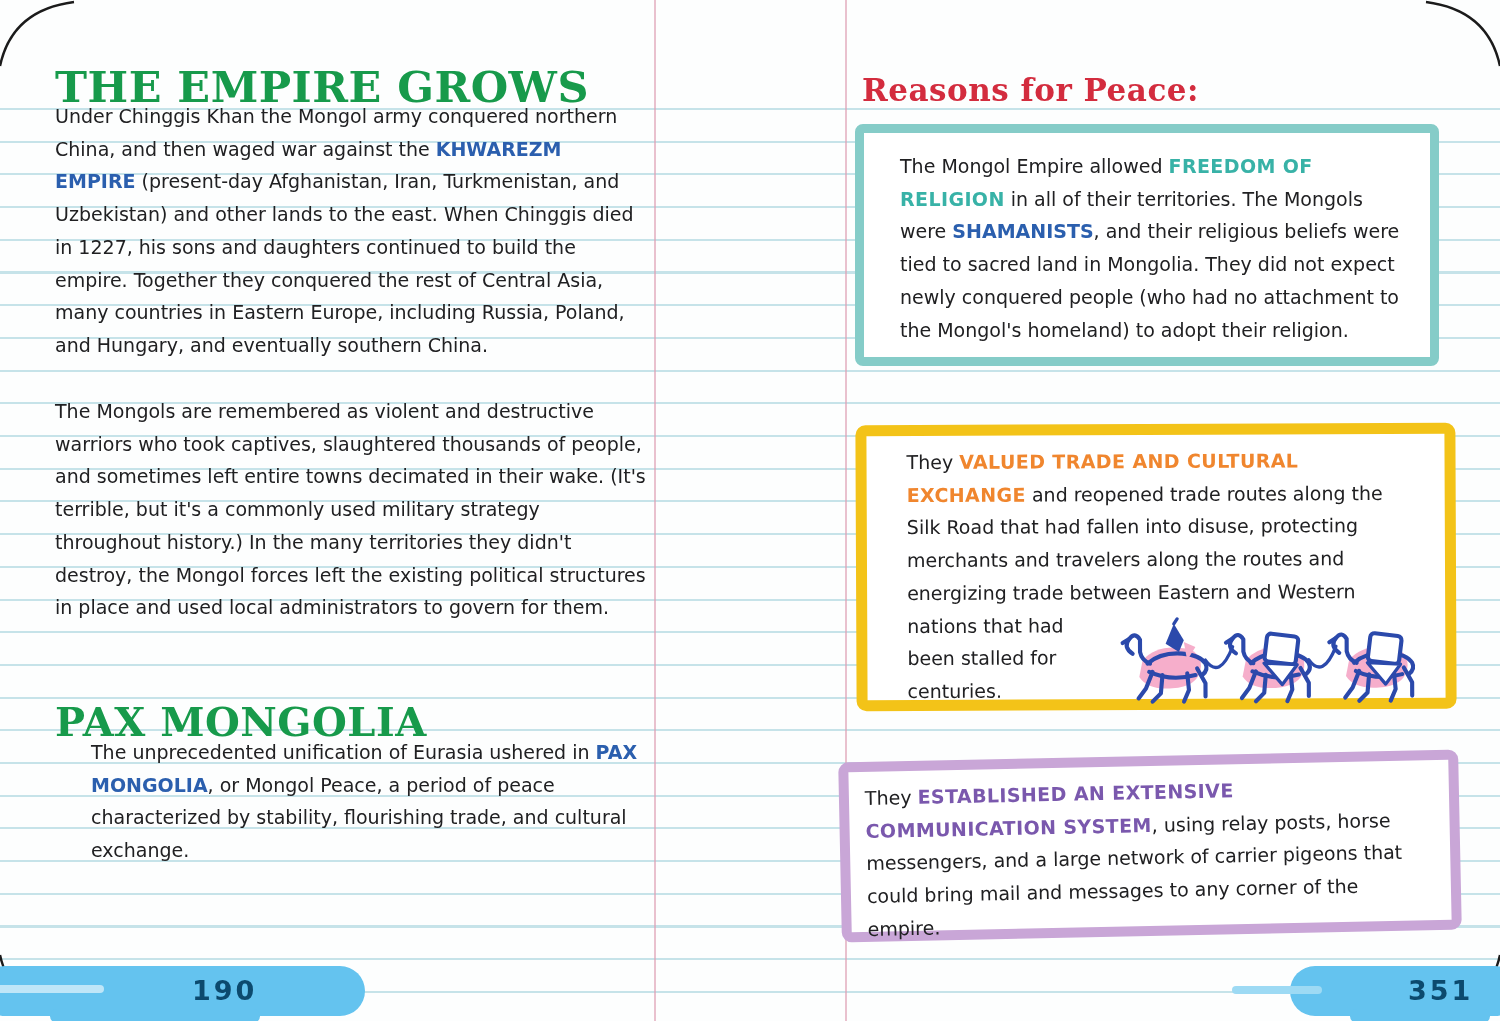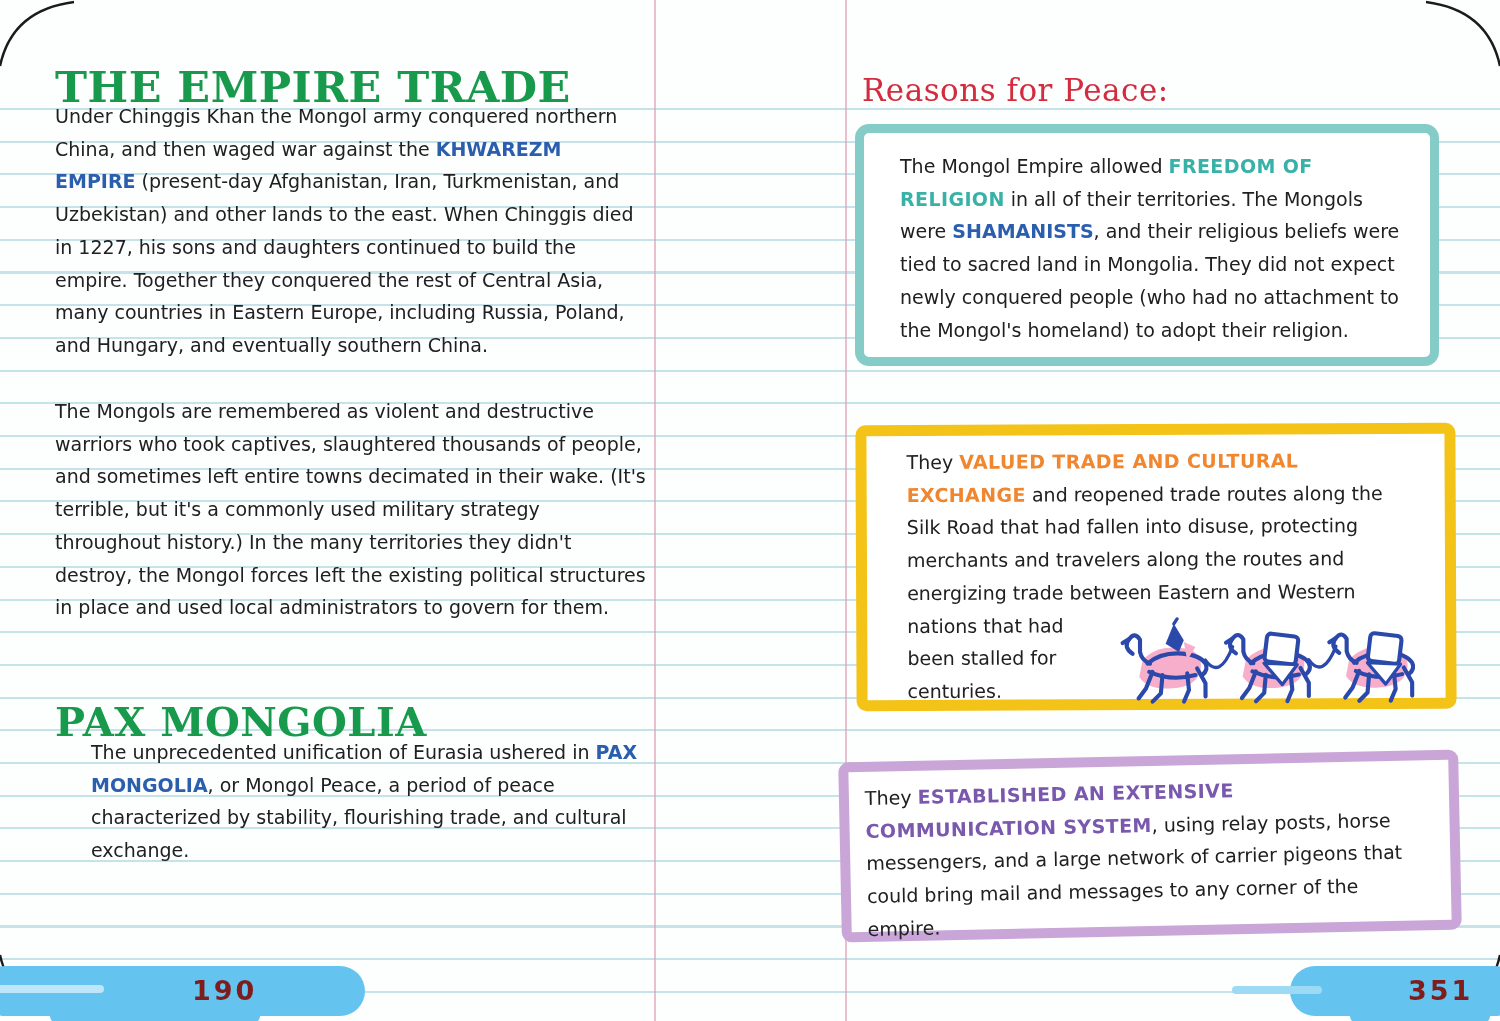--- a/index.html
+++ b/index.html
@@ -14,38 +14,38 @@
   .vline-left{left:654px;}
   .vline-right{left:845px;}
   .corners{position:absolute;inset:0;pointer-events:none;}
   .corners path{stroke:#1b1b1b;stroke-width:2.5;fill:none;}
 
   
   h1,h2,h3,p{margin:0;position:absolute;}
   h1,h2{font-family:"DejaVu Serif",serif;font-weight:700;color:var(--heading-green);letter-spacing:.5px;}
   h1{left:55px;top:62px;font-size:43px;}
   h2{left:55px;top:698px;font-size:40px;}
-  h3{font-family:"DejaVu Serif",serif;font-weight:400;color:var(--heading-red);
+  h3{font-family:"DejaVu Serif",serif;font-weight:700;color:var(--heading-red);
      left:862px;top:72px;font-size:31px;letter-spacing:.5px;}
   .body{font-size:19px;line-height:32.7px;color:var(--ink);}
   .para1{left:55px;top:100px;width:592px;}
   .para2{left:55px;top:395px;width:592px;}
   .para3{left:55px;top:736px;width:570px;margin-left:36px;}
 
   
   .seg-term{color:var(--vocab-blue);font-weight:600;}
   .seg-teal{color:var(--teal-accent);font-weight:800;letter-spacing:.4px;}
   .seg-orange{color:var(--orange-accent);font-weight:800;letter-spacing:.4px;}
   .seg-purple{color:var(--purple-accent);font-weight:800;letter-spacing:.4px;}
 
   
   .note-box{position:absolute;background:#fff;box-sizing:border-box;}
   .note-box .body{position:static;}
   .box-teal{left:855px;top:124px;width:584px;height:242px;border:9px solid var(--teal-border);
-            border-radius:14px;padding:17px 28px 0 36px;}
+            border-radius:8px;padding:17px 28px 0 36px;}
   .box-yellow{left:856px;top:424px;width:600px;height:286px;border:11px solid var(--yellow-border);
               border-radius:10px;padding:10px 24px 0 40px;transform:rotate(-.25deg);}
   .box-purple{left:840px;top:756px;width:620px;height:180px;border:10px solid var(--purple-border);
               border-radius:10px;padding:10px 24px 0 16px;transform:rotate(-1.2deg);}
 
   
   .camel-float{float:right;width:310px;height:112px;margin:4px -8px 0 6px;}
   .camel-float svg{width:100%;height:100%;}
   .st{stroke:var(--camel-ink);stroke-width:5;fill:none;stroke-linecap:round;stroke-linejoin:round;}
   .thin{stroke-width:4;}
@@ -57,42 +57,42 @@
                 border-radius:25px;}
   .blob-left{left:-20px;width:385px;}
   .blob-right{right:-20px;width:230px;}
   .pagenum-blob::before{content:"";position:absolute;height:8px;border-radius:4px;background:#bfe6f8;}
   .blob-left::before{left:4px;top:19px;width:120px;}
   .blob-right::before{left:-58px;top:20px;width:90px;background:#9ddaf4;}
   .pagenum-blob::after{content:"";position:absolute;height:14px;border-radius:7px;
                        background:var(--page-number-highlight);bottom:-7px;}
   .blob-left::after{left:70px;width:210px;}
   .blob-right::after{left:60px;width:140px;}
-  .pagenum{position:absolute;top:9px;font-weight:800;font-size:27px;color:#7f1d1d;letter-spacing:3px;}
+  .pagenum{position:absolute;top:9px;font-weight:800;font-size:27px;color:#0c4a6e;letter-spacing:3px;}
   .blob-left .pagenum{left:212px;}
   .blob-right .pagenum{left:118px;}
 </style>
 </head>
 <body>
 
 <div class="spread">
 
   <div class="rules"></div>
   <div class="vline vline-left"></div>
   <div class="vline vline-right"></div>
 
   <svg class="corners" viewBox="0 0 1500 1021" width="1500" height="1021" aria-hidden="true">
     <path d="M0,66 Q12,10 74,2"></path>
     <path d="M1426,2 Q1488,10 1500,66"></path>
     <path d="M0,955 Q12,1011 74,1019"></path>
     <path d="M1426,1019 Q1488,1011 1500,955"></path>
   </svg>
 
   <section>
-    <h1>THE EMPIRE TRADE</h1>
+    <h1>THE EMPIRE GROWS</h1>
     <p class="body para1"><span>Under Chinggis Khan the Mongol army conquered northern China, and then waged war against the </span><span class="seg-term">KHWAREZM EMPIRE</span><span> (present-day Afghanistan, Iran, Turkmenistan, and Uzbekistan) and other lands to the east. When Chinggis died in 1227, his sons and daughters continued to build the empire. Together they conquered the rest of Central Asia, many countries in Eastern Europe, including Russia, Poland, and Hungary, and eventually southern China.</span></p>
     <p class="body para2"><span>The Mongols are remembered as violent and destructive warriors who took captives, slaughtered thousands of people, and sometimes left entire towns decimated in their wake. (It's terrible, but it's a commonly used military strategy throughout history.) In the many territories they didn't destroy, the Mongol forces left the existing political structures in place and used local administrators to govern for them.</span></p>
     <h2>PAX MONGOLIA</h2>
     <p class="body para3"><span>The unprecedented unification of Eurasia ushered in </span><span class="seg-term">PAX MONGOLIA</span><span>, or Mongol Peace, a period of peace characterized by stability, flourishing trade, and cultural exchange.</span></p>
     <div class="pagenum-blob blob-left">
       <span class="pagenum">190</span>
     </div>
   </section>
 
   <section>

